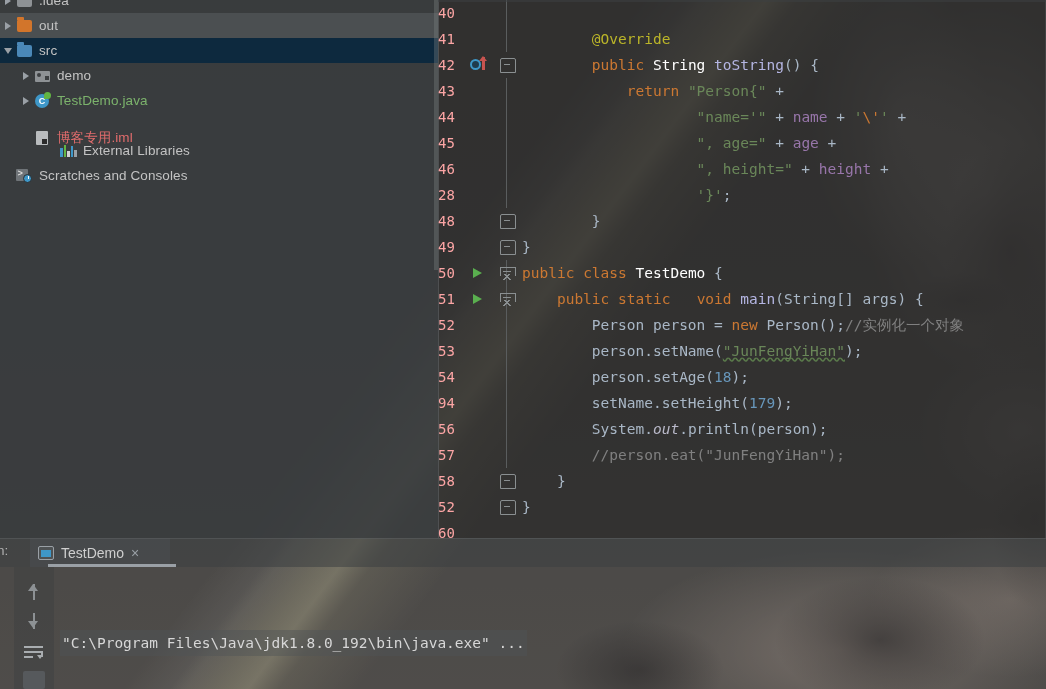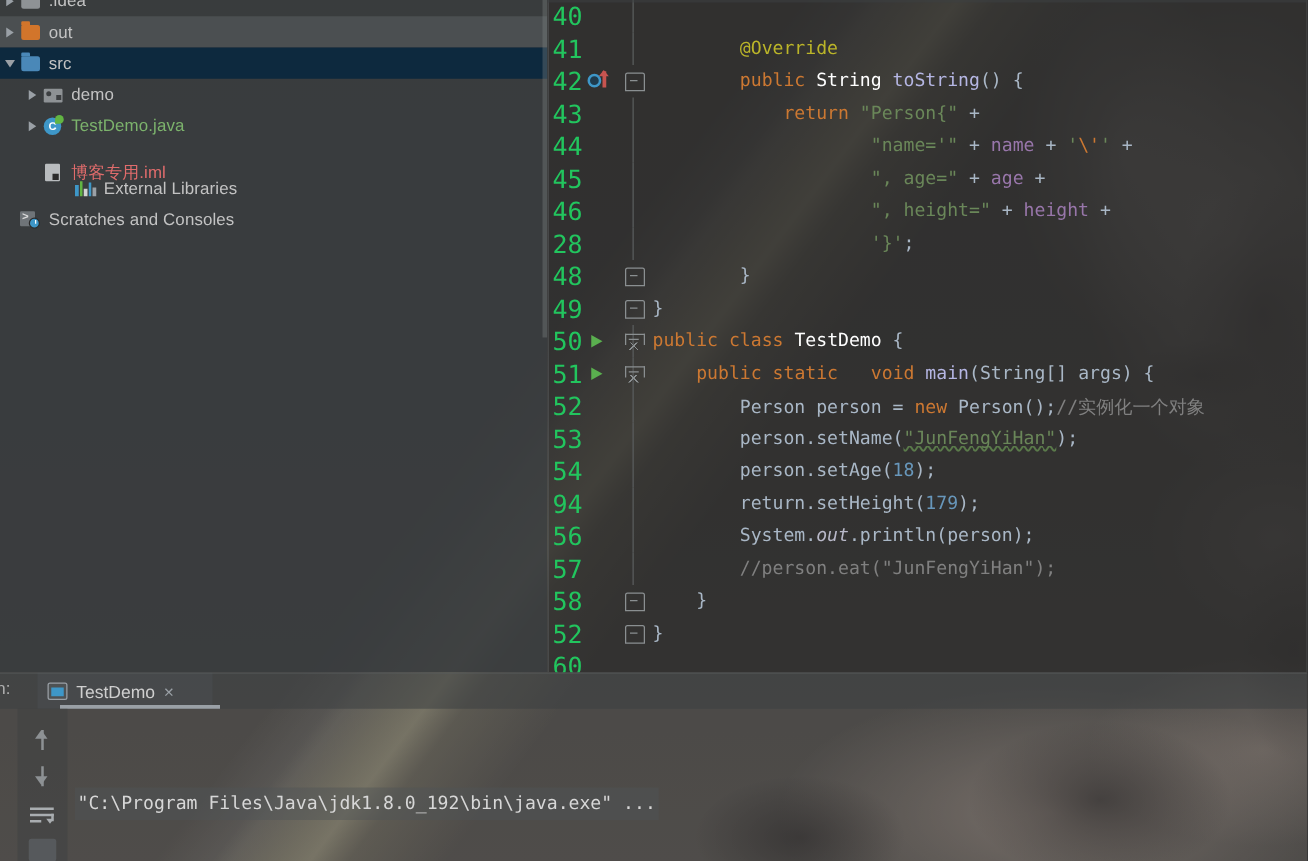--- a/index.html
+++ b/index.html
@@ -129,23 +129,22 @@
     font-size: 14.5px;
   }
   .code-line {
     position: relative;
     height: 26px;
     display: flex; align-items: center;
     white-space: pre;
   }
   .lnum {
     width: 30px; min-width:30px;
-    text-align: right;
-    color: #22c55e;
-    font-size: 20px;
+    color: #fca5a5;
+    font-size: 14px;
     padding-right: 2px;
   }
   .gutter-icons {
     width: 30px; min-width:30px; height:26px;
     position: relative;
   }
   .fold-col {
     width: 18px; min-width:18px; height:26px; position:relative;
   }
   .code-text { padding-left: 6px; color:#a9b7c6; }
@@ -374,21 +373,21 @@
         <div class="code-line"><span class="lnum">45</span><span class="gutter-icons"></span><span class="fold-col"><span class="foldline"></span></span><span class="code-text"><span class="ident">                    </span><span class="str">", age="</span><span class="ident"> + </span><span class="fld">age</span><span class="ident"> +</span></span></div>
         <div class="code-line"><span class="lnum">46</span><span class="gutter-icons"></span><span class="fold-col"><span class="foldline"></span></span><span class="code-text"><span class="ident">                    </span><span class="str">", height="</span><span class="ident"> + </span><span class="fld">height</span><span class="ident"> +</span></span></div>
         <div class="code-line"><span class="lnum">28</span><span class="gutter-icons"></span><span class="fold-col"><span class="foldline"></span></span><span class="code-text"><span class="ident">                    </span><span class="str">'}'</span><span class="ident">;</span></span></div>
         <div class="code-line"><span class="lnum">48</span><span class="gutter-icons"></span><span class="fold-col"><span class="foldend"></span></span><span class="code-text"><span class="ident">        }</span></span></div>
         <div class="code-line"><span class="lnum">49</span><span class="gutter-icons"></span><span class="fold-col"><span class="foldend"></span></span><span class="code-text"><span class="ident">}</span></span></div>
         <div class="code-line"><span class="lnum">50</span><span class="gutter-icons"><span class="runmark"></span></span><span class="fold-col"><span class="foldline"></span><span class="foldbox"></span><span class="foldminus"></span></span><span class="code-text"><span class="kw">public</span><span class="ident"> </span><span class="kw">class</span><span class="ident"> </span><span class="cls">TestDemo</span><span class="ident"> {</span></span></div>
         <div class="code-line"><span class="lnum">51</span><span class="gutter-icons"><span class="runmark"></span></span><span class="fold-col"><span class="foldline"></span><span class="foldbox"></span><span class="foldminus"></span></span><span class="code-text"><span class="ident">    </span><span class="kw">public</span><span class="ident"> </span><span class="kw">static</span><span class="ident">   </span><span class="kw">void</span><span class="ident"> </span><span class="sf">main</span><span class="ident">(String[] args) {</span></span></div>
         <div class="code-line"><span class="lnum">52</span><span class="gutter-icons"></span><span class="fold-col"><span class="foldline"></span></span><span class="code-text"><span class="ident">        Person person = </span><span class="kw">new</span><span class="ident"> Person();</span><span class="cmt">//实例化一个对象</span></span></div>
         <div class="code-line"><span class="lnum">53</span><span class="gutter-icons"></span><span class="fold-col"><span class="foldline"></span></span><span class="code-text"><span class="ident">        person.setName(</span><span class="str typo">"JunFengYiHan"</span><span class="ident">);</span></span></div>
         <div class="code-line"><span class="lnum">54</span><span class="gutter-icons"></span><span class="fold-col"><span class="foldline"></span></span><span class="code-text"><span class="ident">        person.setAge(</span><span class="num">18</span><span class="ident">);</span></span></div>
-        <div class="code-line"><span class="lnum">94</span><span class="gutter-icons"></span><span class="fold-col"><span class="foldline"></span></span><span class="code-text"><span class="ident">        return.setHeight(</span><span class="num">179</span><span class="ident">);</span></span></div>
+        <div class="code-line"><span class="lnum">94</span><span class="gutter-icons"></span><span class="fold-col"><span class="foldline"></span></span><span class="code-text"><span class="ident">        setName.setHeight(</span><span class="num">179</span><span class="ident">);</span></span></div>
         <div class="code-line"><span class="lnum">56</span><span class="gutter-icons"></span><span class="fold-col"><span class="foldline"></span></span><span class="code-text"><span class="ident">        System.</span><span class="stat">out</span><span class="ident">.println(person);</span></span></div>
         <div class="code-line"><span class="lnum">57</span><span class="gutter-icons"></span><span class="fold-col"><span class="foldline"></span></span><span class="code-text"><span class="cmt">        //person.eat("JunFengYiHan");</span></span></div>
         <div class="code-line"><span class="lnum">58</span><span class="gutter-icons"></span><span class="fold-col"><span class="foldend"></span></span><span class="code-text"><span class="ident">    }</span></span></div>
         <div class="code-line"><span class="lnum">52</span><span class="gutter-icons"></span><span class="fold-col"><span class="foldend"></span></span><span class="code-text"><span class="ident">}</span></span></div>
         <div class="code-line"><span class="lnum">60</span><span class="gutter-icons"></span><span class="fold-col"></span><span class="code-text"></span></div>
       </div>
     <div class="editor-right-edge"></div>
   </div>
   <div class="tab-cut"></div>
 

